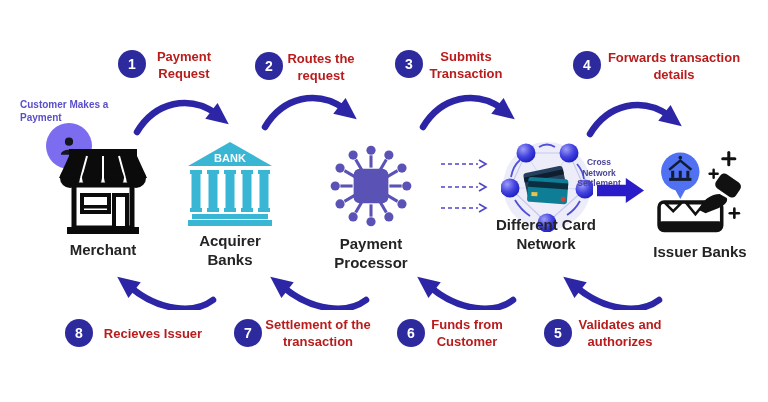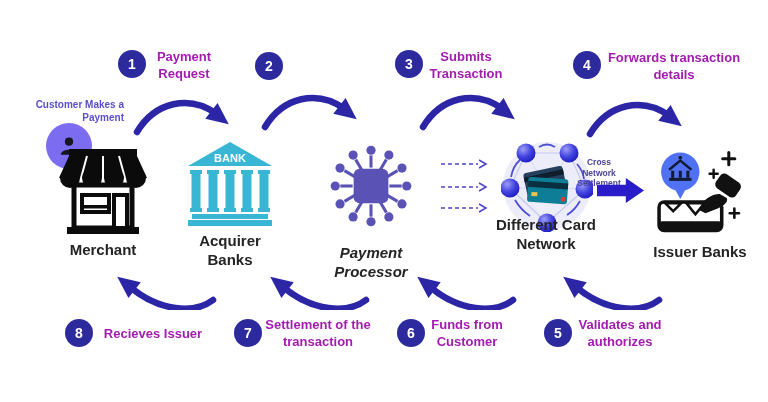--- a/index.html
+++ b/index.html
@@ -7,50 +7,51 @@
     position:relative;width:768px;height:402px;background:#ffffff;overflow:hidden;
     font-family:"Liberation Sans",sans-serif;
   }
   .abs{position:absolute;}
   .step-circle{
     position:absolute;width:28px;height:28px;border-radius:50%;
     background:#2d2a9e;color:#ffffff;font-size:14px;font-weight:700;
     display:flex;align-items:center;justify-content:center;line-height:1;
   }
   .step-label{
-    position:absolute;color:#a21caf;font-size:13px;font-weight:600;
+    position:absolute;color:#b91c1c;font-size:13px;font-weight:600;
     text-align:center;line-height:1.32;
   }
   .entity-label{
     position:absolute;color:#242424;font-size:15px;font-weight:700;
     text-align:center;line-height:1.25;
   }
   .customer-note{
     position:absolute;color:#5a4fc8;font-size:10px;font-weight:600;
-    text-align:right;line-height:1.3;
+    text-align:left;line-height:1.3;
   }
   .cross-label{
     position:absolute;color:#4a4596;font-size:8.5px;font-weight:600;
     text-align:center;line-height:1.25;
   }
   .avatar{
     position:absolute;width:46px;height:46px;border-radius:50%;
     background:#7b6cf0;display:flex;align-items:center;justify-content:center;
   }
   svg{display:block;}
 </style>
 </head>
 <body>
 
 <div class="canvas">
 
   <div class="step-circle" style="left:118px;top:50px;">1</div>
   <div class="step-label" style="left:146px;top:48px;width:76px;">Payment Request</div>
 
   <div class="step-circle" style="left:255px;top:52px;">2</div>
+  <div class="step-label" style="left:283px;top:50px;width:76px;">Routes the request</div>
 
   <div class="step-circle" style="left:395px;top:50px;">3</div>
   <div class="step-label" style="left:421px;top:48px;width:90px;">Submits Transaction</div>
 
   <div class="step-circle" style="left:573px;top:51px;">4</div>
   <div class="step-label" style="left:599px;top:49px;width:150px;">Forwards transaction details</div>
 
   <svg class="abs" style="left:133px;top:90px;" width="100" height="46" viewBox="0 0 100 46">
     <path d="M4,42 C22,12 56,4 84,24" fill="none" stroke="#2c26a6" stroke-width="6.5" stroke-linecap="round"></path>
     <polygon points="-2,-10 20,0 -2,10" transform="translate(80,22) rotate(38)" fill="#2c26a6"></polygon>
@@ -143,21 +144,21 @@
         <circle cx="14.7" cy="63.5" r="4.5"></circle>
       <circle cx="10" cy="46" r="4.5"></circle>
         <circle cx="14.7" cy="28.5" r="4.5"></circle>
       <circle cx="27.5" cy="15.7" r="4.5"></circle>
         <circle cx="45" cy="11" r="4.5"></circle>
       <circle cx="62.5" cy="15.7" r="4.5"></circle>
         <circle cx="75.3" cy="28.5" r="4.5"></circle>
     </g>
     <rect x="28" y="29" width="34" height="34" rx="6" fill="#5a52b4"></rect>
   </svg>
-  <div class="entity-label" style="left:320px;top:244px;width:102px;font-style:italic;">Payment Processor</div>
+  <div class="entity-label" style="left:320px;top:235px;width:102px;">Payment Processor</div>
 
   <svg class="abs" style="left:440px;top:159px;" width="48" height="10" viewBox="0 0 48 10">
     <line x1="1" y1="5" x2="38" y2="5" stroke="#4f46c8" stroke-width="1.6" stroke-dasharray="4,3"></line>
     <polyline points="39,1 46,5 39,9" fill="none" stroke="#4f46c8" stroke-width="1.6"></polyline>
   </svg>
   <svg class="abs" style="left:440px;top:182px;" width="48" height="10" viewBox="0 0 48 10">
     <line x1="1" y1="5" x2="38" y2="5" stroke="#4f46c8" stroke-width="1.6" stroke-dasharray="4,3"></line>
     <polyline points="39,1 46,5 39,9" fill="none" stroke="#4f46c8" stroke-width="1.6"></polyline>
   </svg>
   <svg class="abs" style="left:440px;top:203px;" width="48" height="10" viewBox="0 0 48 10">

